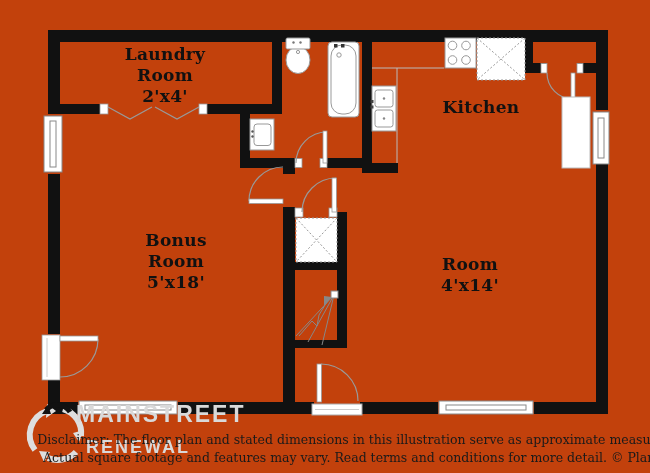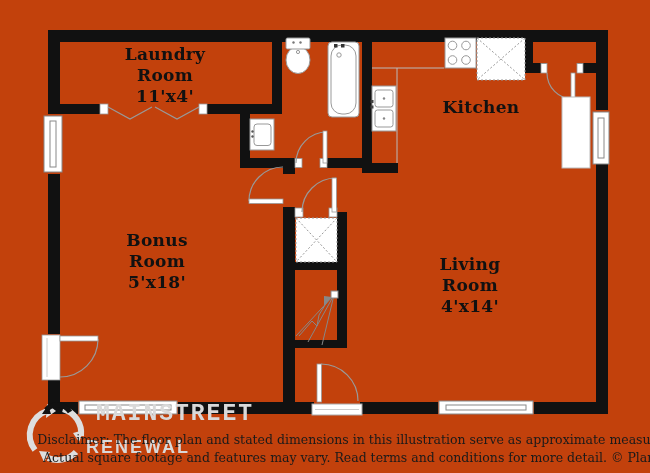--- a/index.html
+++ b/index.html
@@ -3,21 +3,21 @@
 <meta charset="utf-8">
 <style>
   html,body{margin:0;padding:0;background:#fff;}
   #canvas{position:relative;width:650px;height:473px;background:#c2410c;overflow:hidden;
           font-family:"DejaVu Serif", serif;}
   #plan-svg{position:absolute;left:0;top:0;z-index:1;}
   .room-label{position:absolute;z-index:3;text-align:center;transform:translateX(-50%);
               color:#111;font-weight:bold;font-size:17px;line-height:21px;letter-spacing:.3px;white-space:nowrap;}
   .watermark{position:absolute;z-index:2;color:#d9d9d9;font-family:"Liberation Sans",sans-serif;
              font-weight:bold;white-space:nowrap;}
-  #wm1{left:96px;top:401px;font-size:23px;letter-spacing:2px;font-family:Liberation Mono, monospace;}
+  #wm1{left:76px;top:401px;font-size:23px;letter-spacing:2px;}
   #wm2{left:86px;top:425px;font-size:18px;letter-spacing:2px;margin-top:12px;}
   #logo{position:absolute;left:18px;top:396px;z-index:2;}
   .disclaimer{position:absolute;left:372px;transform:translateX(-50%);z-index:4;color:#1a1a1a;
               font-size:12.5px;line-height:18px;text-align:center;white-space:nowrap;}
   #disc1{top:431px;} #disc2{top:449px;}
 </style>
 </head>
 <body>
 
 <div id="canvas">
@@ -185,35 +185,34 @@
         <path d="M 299,336 L 312,321 l 5,5 l 2,-11 L 328,300" fill="none"></path>
         <polygon points="324,306 332,297 324,296" fill="#888888" stroke="none"></polygon>
         <rect x="331" y="291" width="7" height="7" fill="#ffffff" stroke="#888888"></rect>
       </g>
     </g>
   </svg>
 
   <div class="room-label" style="left:165px;top:44px;">
     <div>Laundry</div>
     <div>Room</div>
-    <div>11'x4'</div>
+    <div>2'x4'</div>
   </div>
 
   <div class="room-label" style="left:481px;top:97px;">
     <div>Kitchen</div>
   </div>
 
-  <div class="room-label" style="left:157px;top:230px;text-align:center;">
+  <div class="room-label" style="left:176px;top:230px;text-align:center;">
     <div>Bonus</div>
     <div>Room</div>
     <div>5'x18'</div>
   </div>
 
   <div class="room-label" style="left:470px;top:254px;">
-    <div>Living</div>
     <div>Room</div>
     <div>4'x14'</div>
   </div>
 
   <svg id="logo" width="80" height="80" viewBox="0 0 80 80">
     <g stroke="#dedede" stroke-width="6" fill="none">
       <path d="M 17,54 A 25 25 0 0 1 29,15"></path>
       <path d="M 45,13 A 25 25 0 0 1 63,40"></path>
       <path d="M 58,56 A 25 25 0 0 1 30,62"></path>
     </g>

